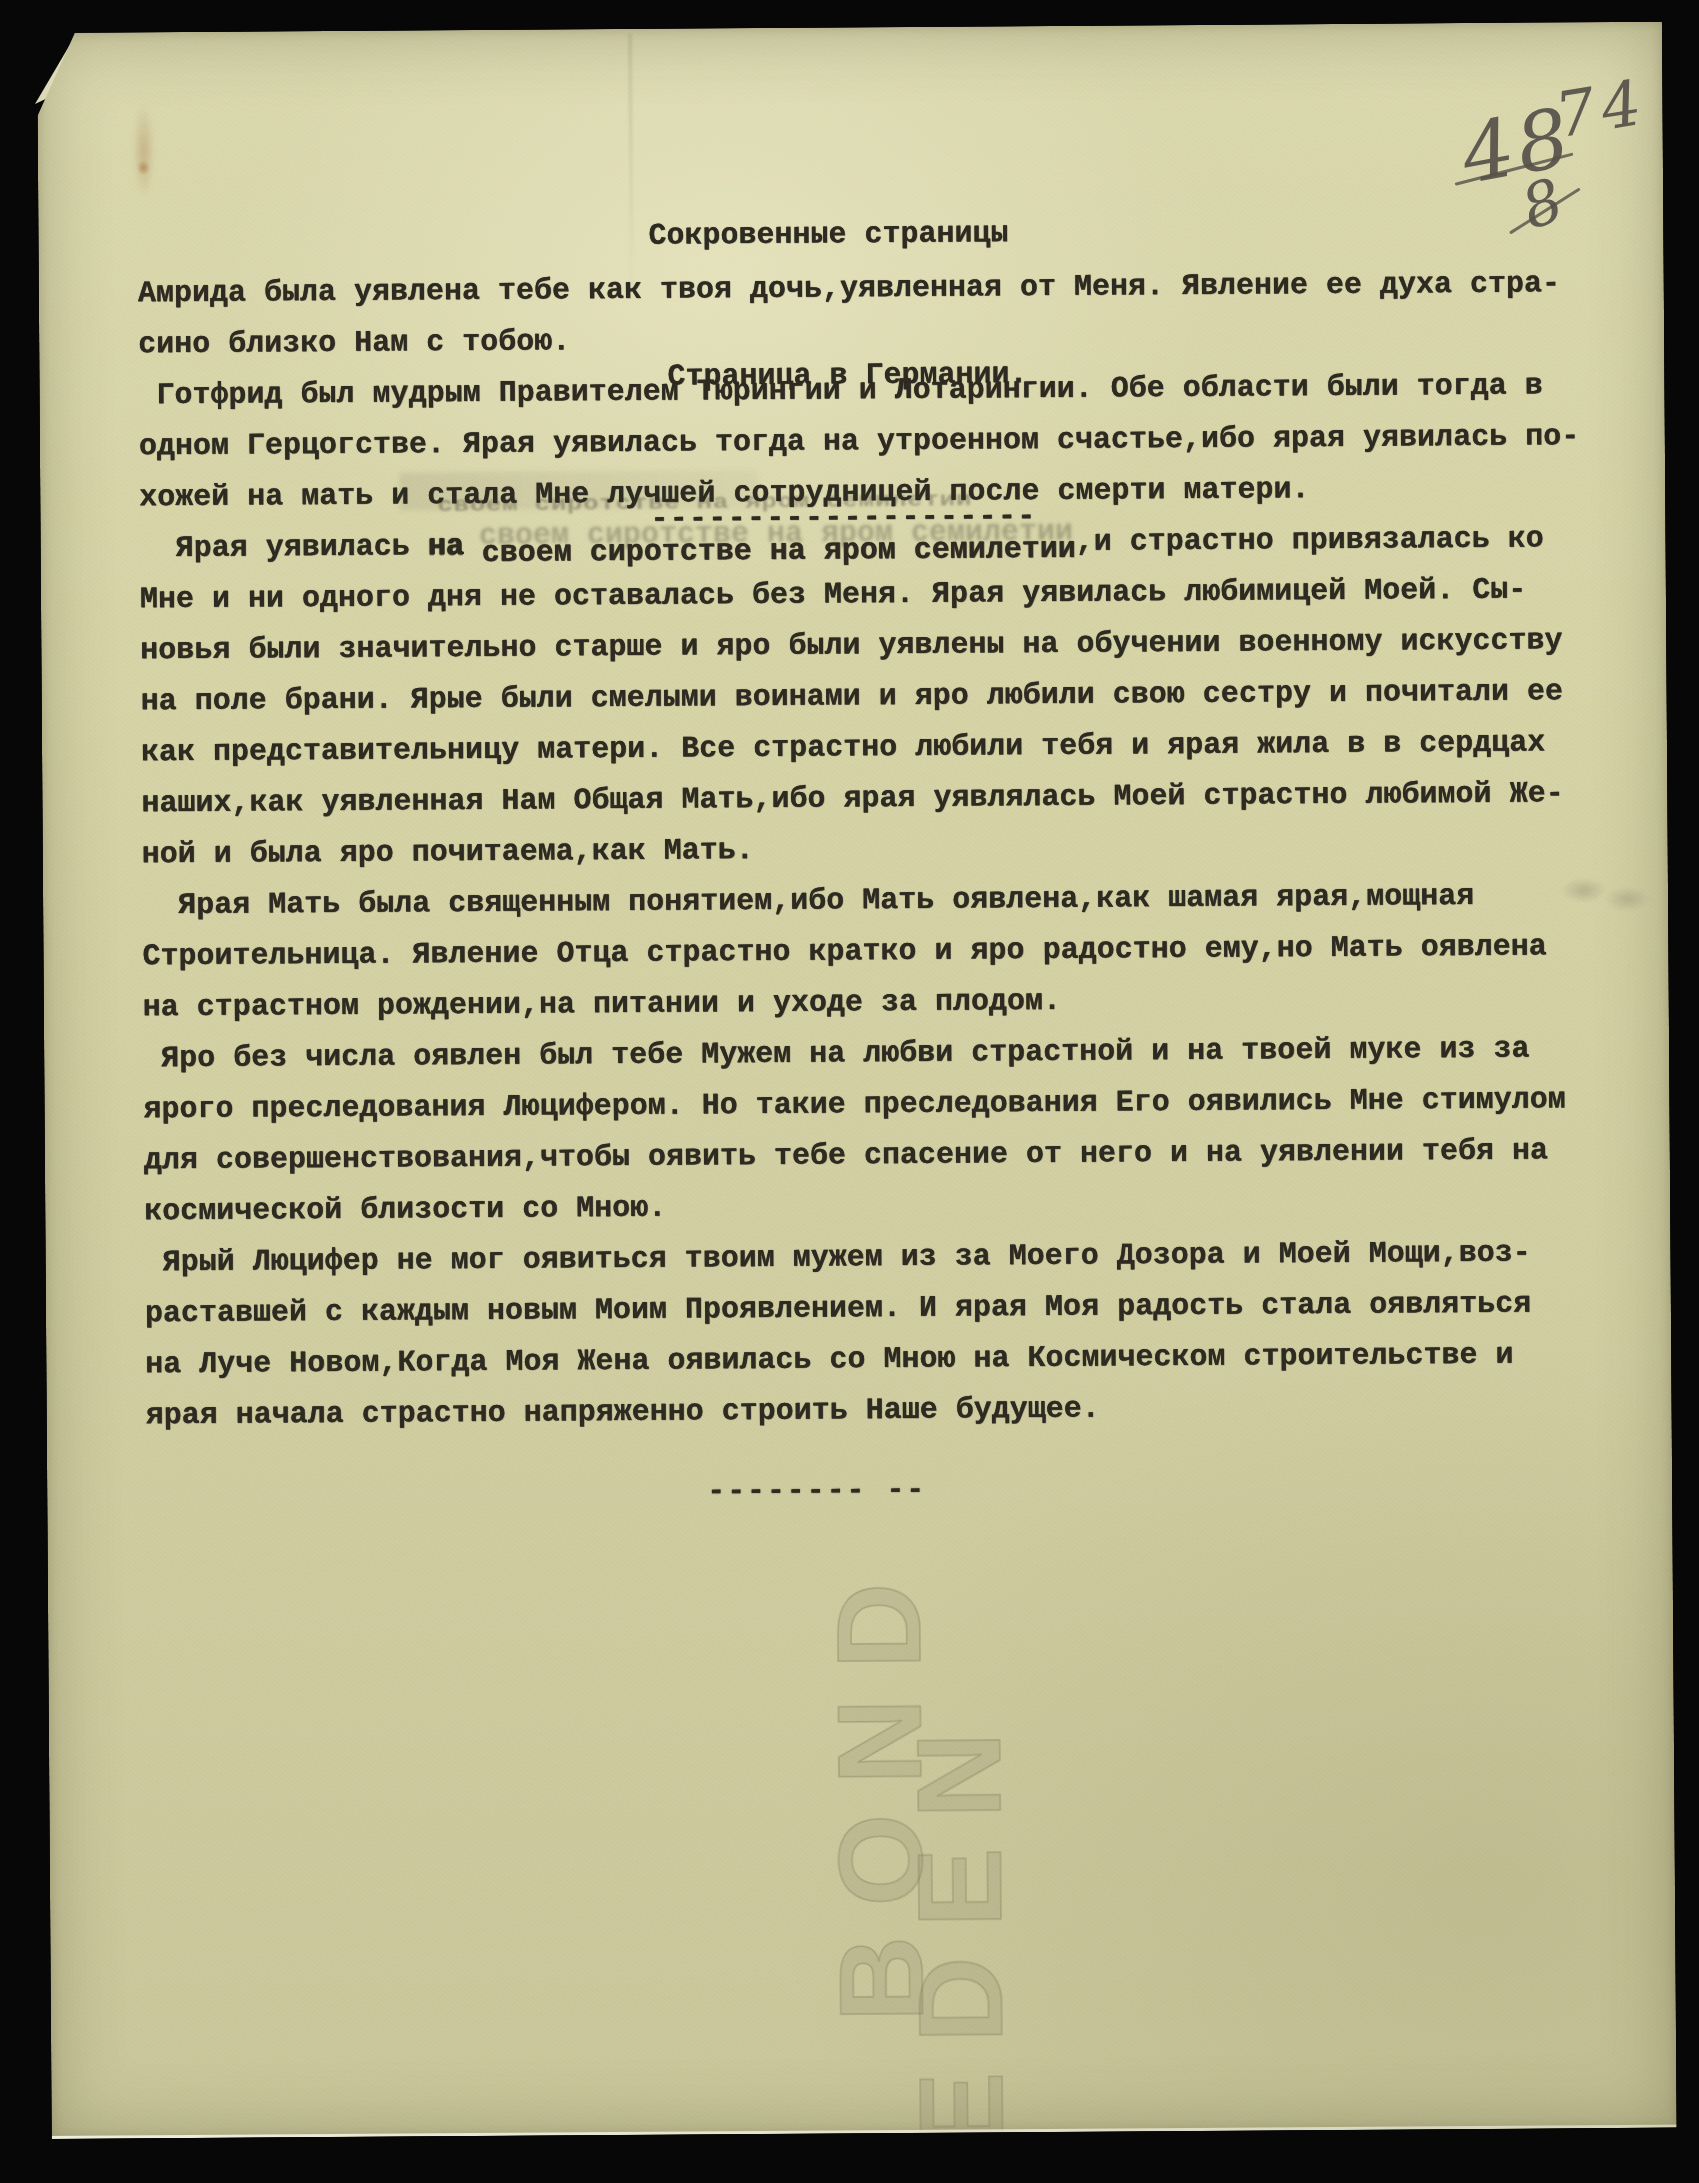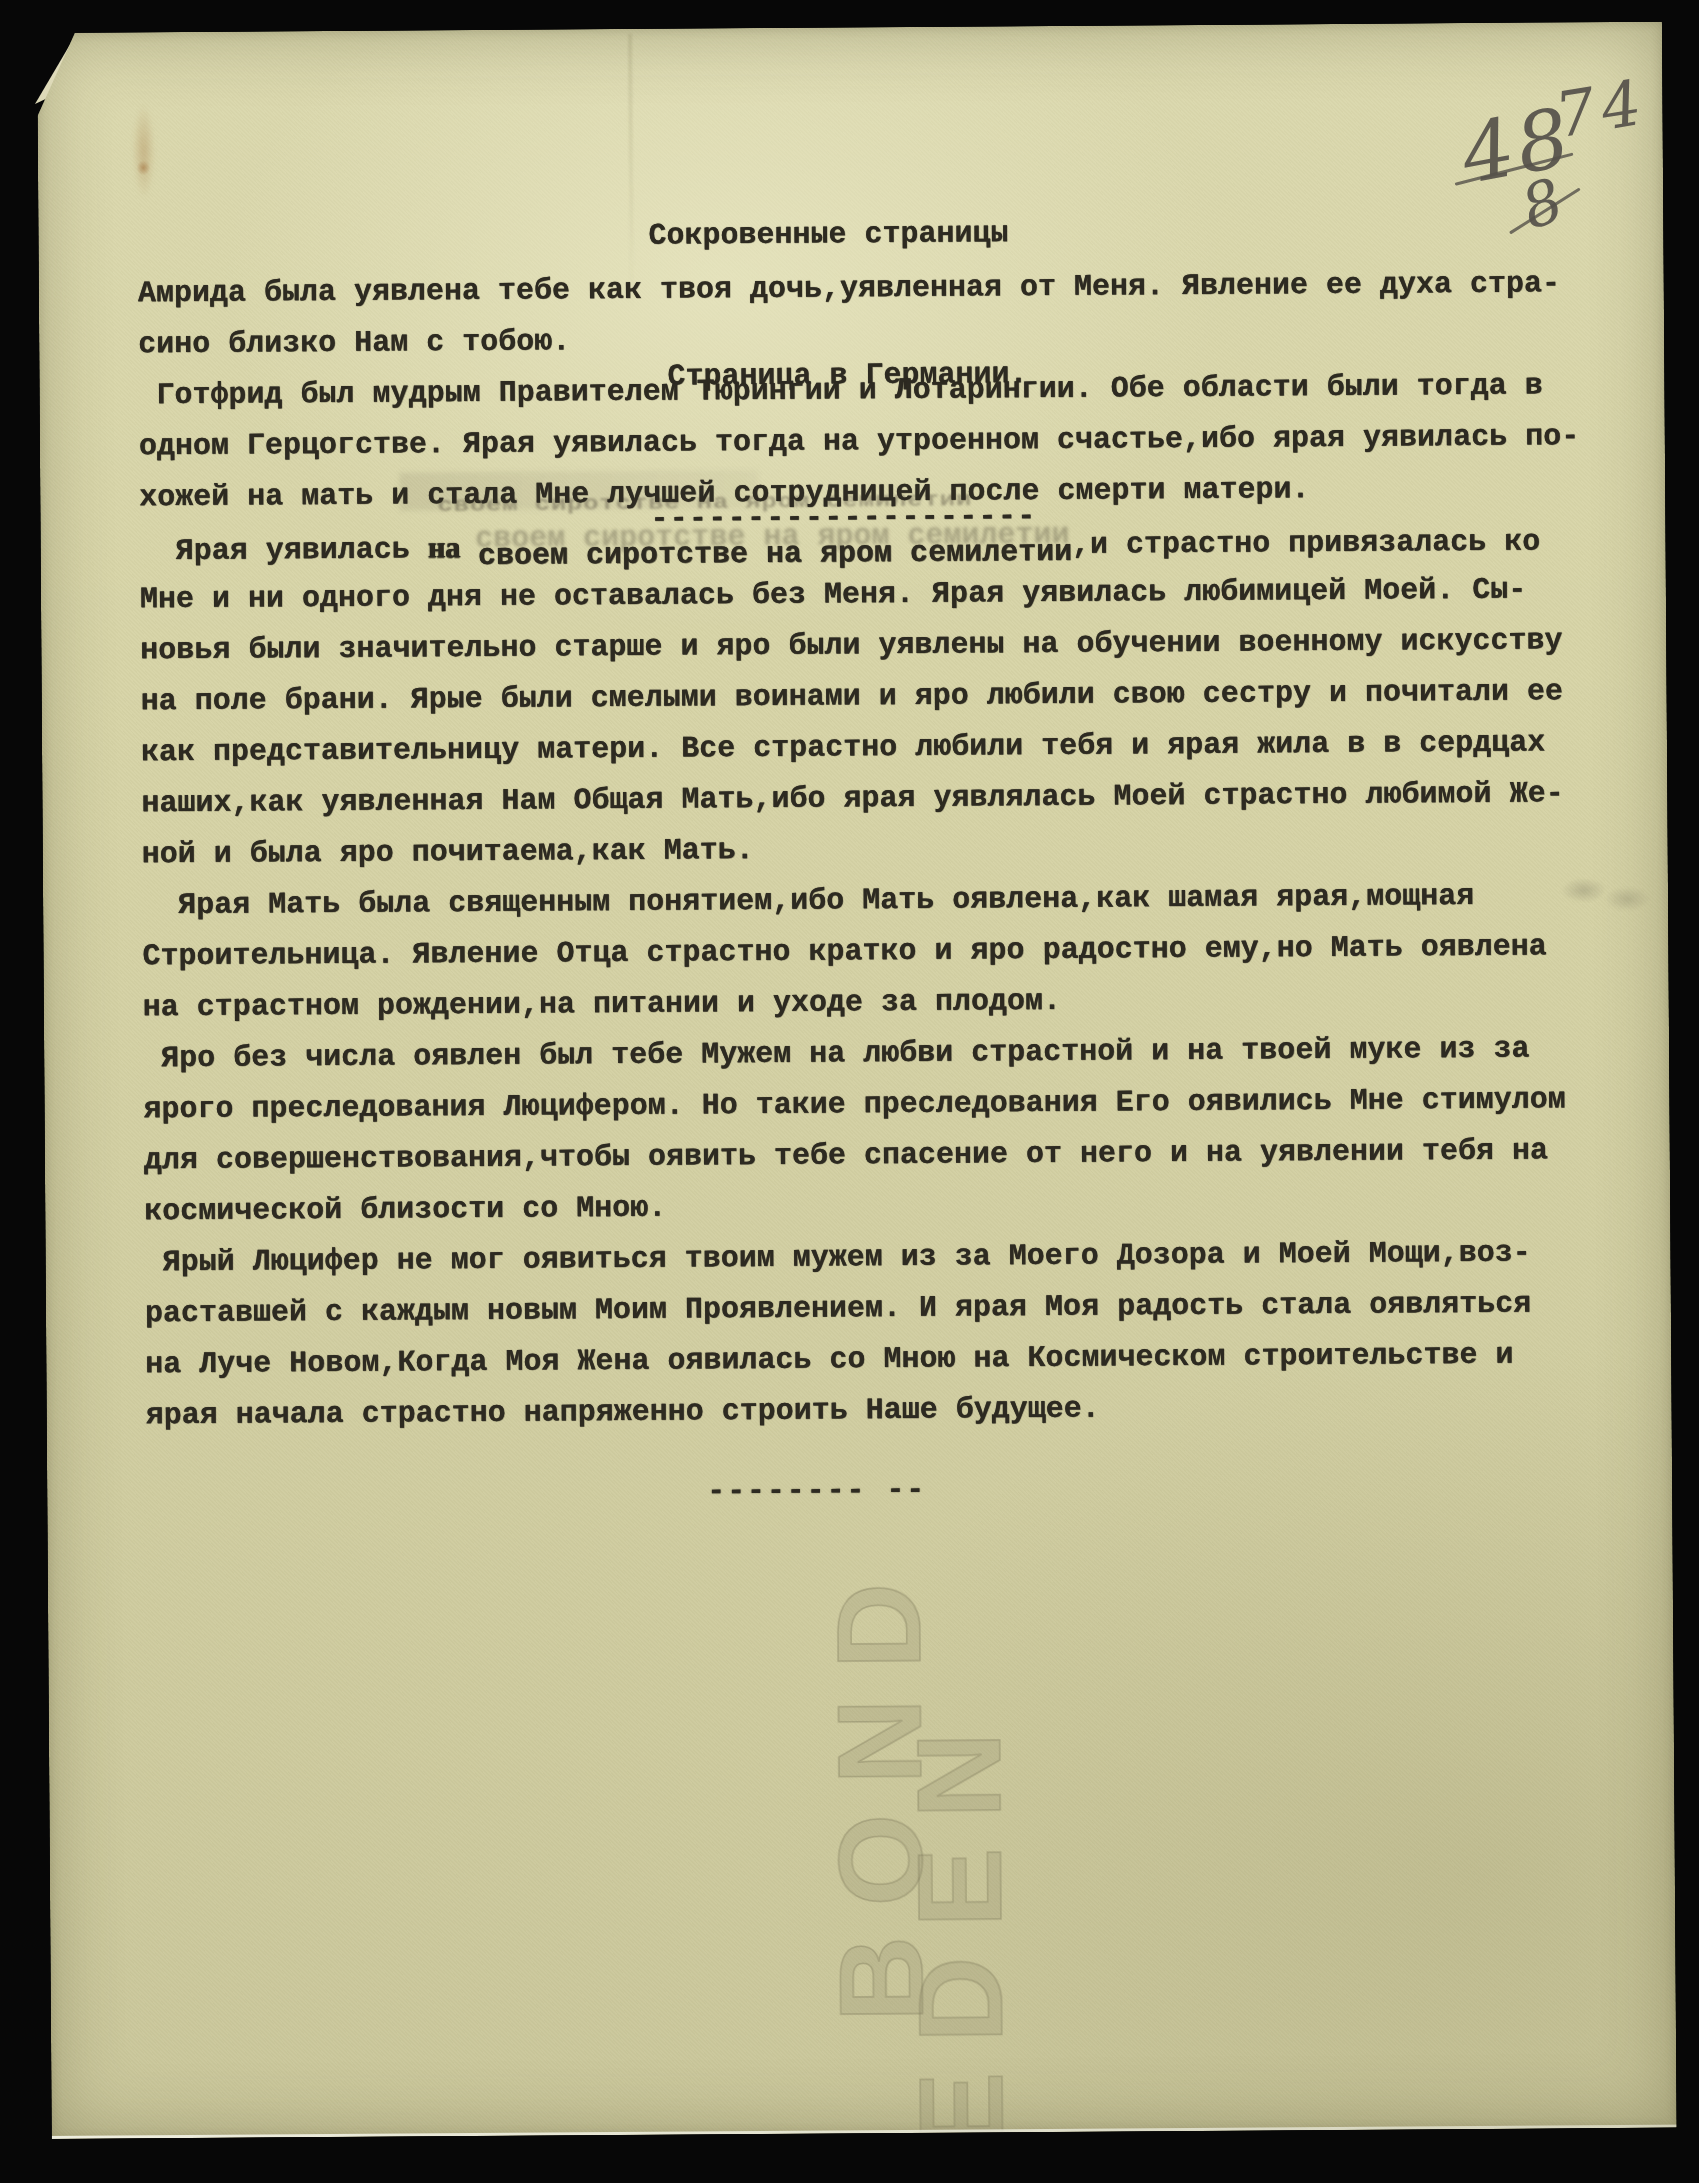--- a/index.html
+++ b/index.html
@@ -52,21 +52,20 @@
   .title-underline{letter-spacing:1.3px;margin-top:1.3px;}
   .title-line2{margin-left:18px;}
   .typed-body{
     position:absolute;left:99px;top:236px;width:1526px;
     font-size:30px;line-height:51px;
   }
   .tline{white-space:pre;height:51px;}
   .para{margin:0;}
   .emph-over{
     text-shadow:1px 0 0 currentColor, 0 0 1.3px rgba(30,27,18,0.9), 0 1.3px 0.6px rgba(30,27,18,0.4);
-    font-family:Liberation Serif, serif;
   }
   .overtyped{
     display:inline-block;
     transform:translateY(7px);
     text-shadow:-2.6px -17.3px 3.2px rgba(62,57,45,0.32), 0 0 1px rgba(40,36,26,0.85), 0.6px 0.6px 0.6px rgba(40,36,26,0.5);
   }
   .ghost-overtype{
     position:absolute;left:397px;top:459px;width:410px;
     font-size:26px;letter-spacing:0.6px;white-space:pre;
     color:rgba(62,56,44,0.38);

